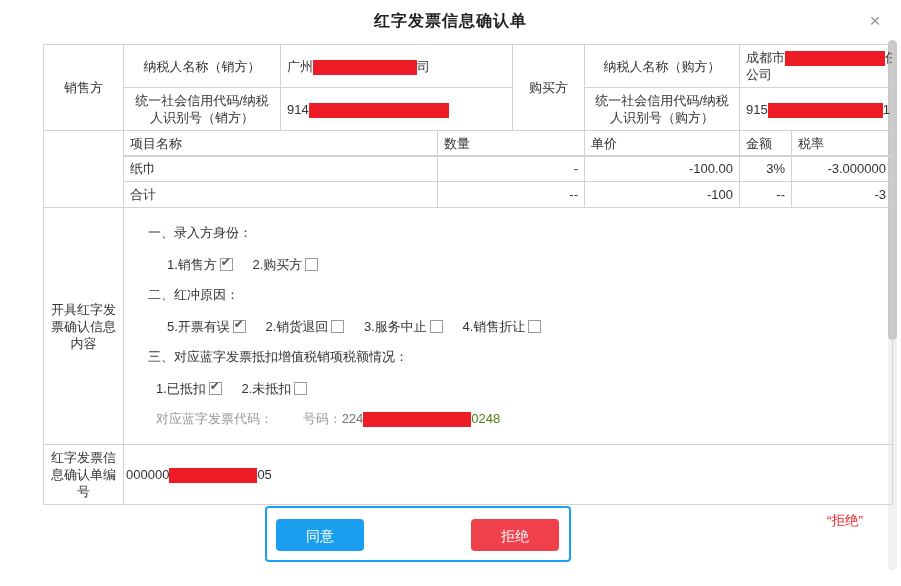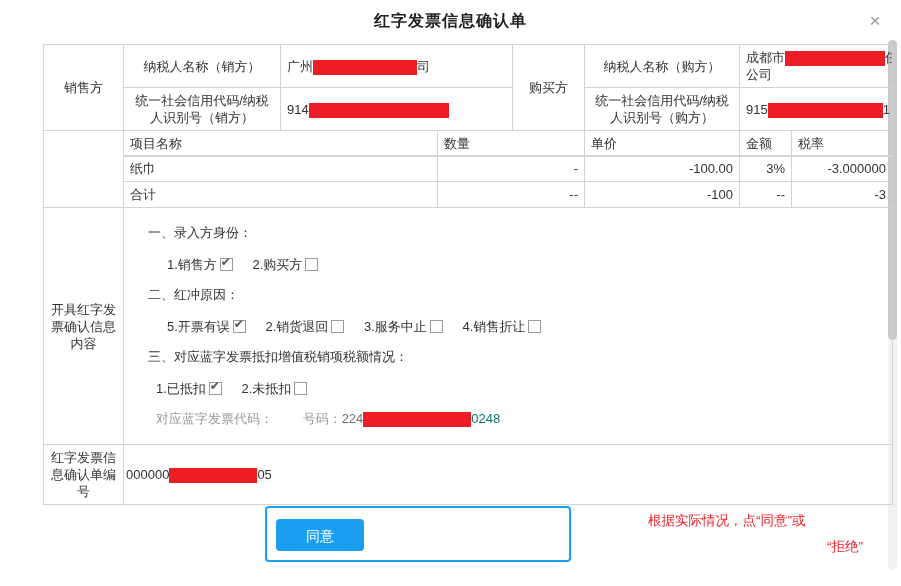--- a/index.html
+++ b/index.html
@@ -283,38 +283,38 @@
               <span class="opt"><span>3.服务中止</span><span class="cbx"></span></span>
               <span class="opt"><span>4.销售折让</span><span class="cbx"></span></span>
             </div>
             <div class="sec">三、对应蓝字发票抵扣增值税销项税额情况：</div>
             <div class="indent2">
               <span class="opt"><span>1.已抵扣</span><span class="cbx checked"></span></span>
               <span class="opt"><span>2.未抵扣</span><span class="cbx"></span></span>
             </div>
             <div class="indent3">
               <span>对应蓝字发票代码：</span>
-              <span style="margin-left:26px">号码：</span><span style="color:#737373">224</span><span class="redacted" style="width:108px"></span><span style="color:#0f766e">0248</span>
+              <span style="margin-left:26px">号码：</span><span style="color:#737373">224</span><span class="redacted" style="width:108px"></span><span style="color:#4d7c0f">0248</span>
             </div>
           </div>
         </td>
       </tr>
 
       <tr>
         <td class="lbl-cell v-head">红字发票信息确认单编号</td>
         <td colspan="7" class="val-cell" style="padding-left:2px">
           <span>000000</span><span class="redacted" style="width:88px"></span><span>05</span>
         </td>
       </tr>
     </tbody>
       </table>
   </div>
 
   <div class="footer">
     <button class="btn btn-agree">同意</button>
+    <button class="btn btn-reject">拒绝</button>
   </div>
 
   <div class="hint">
-    <div>根据实际情况，点“同意”或</div>
     <div style="text-align:right">“拒绝”</div>
   </div>
 
 </div>
 
 </body></html>

